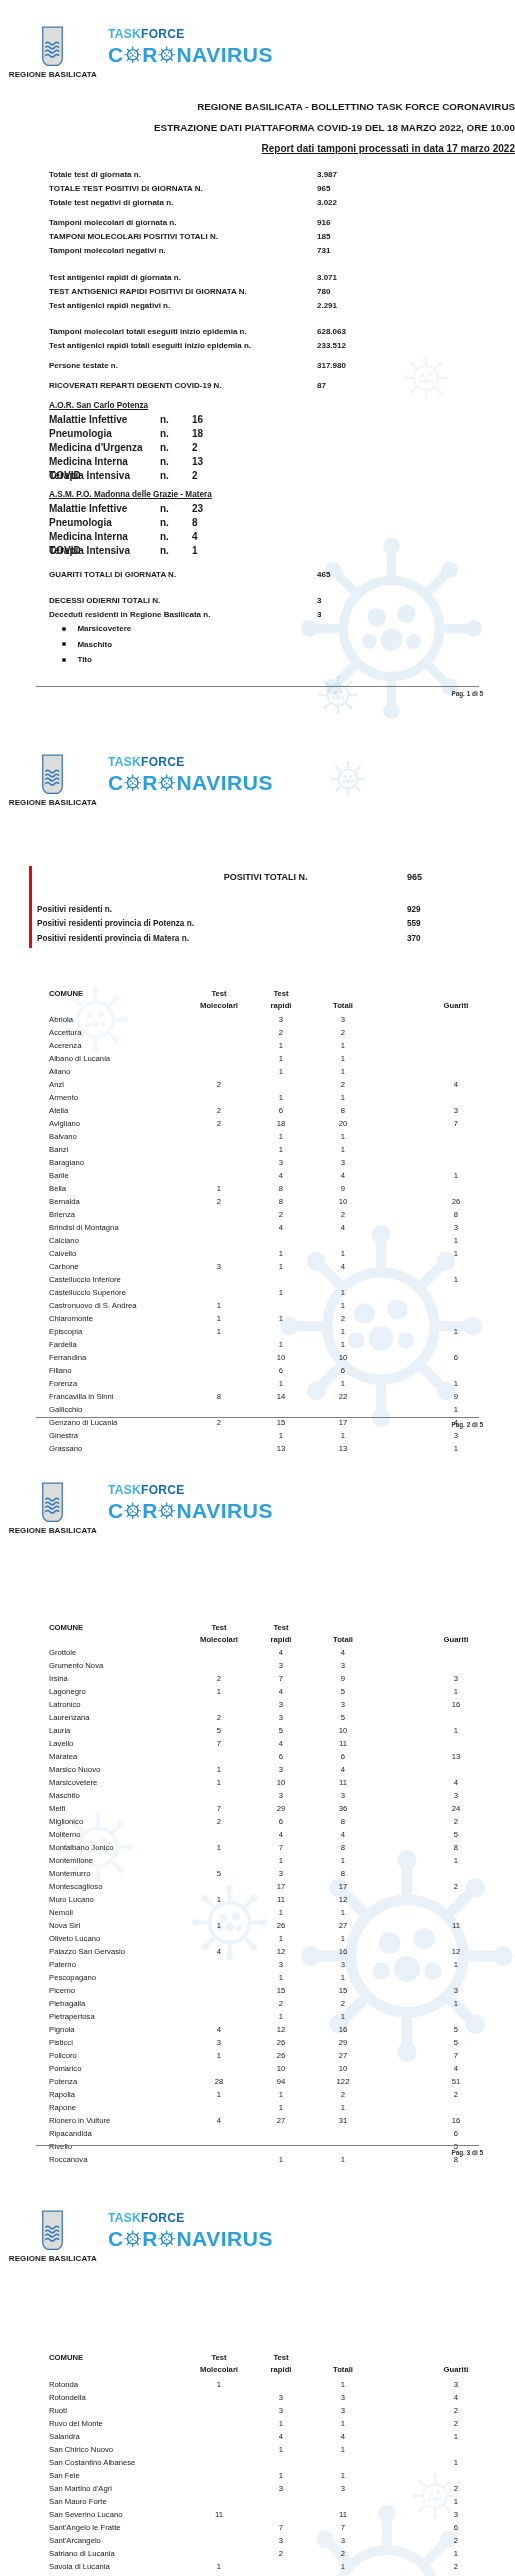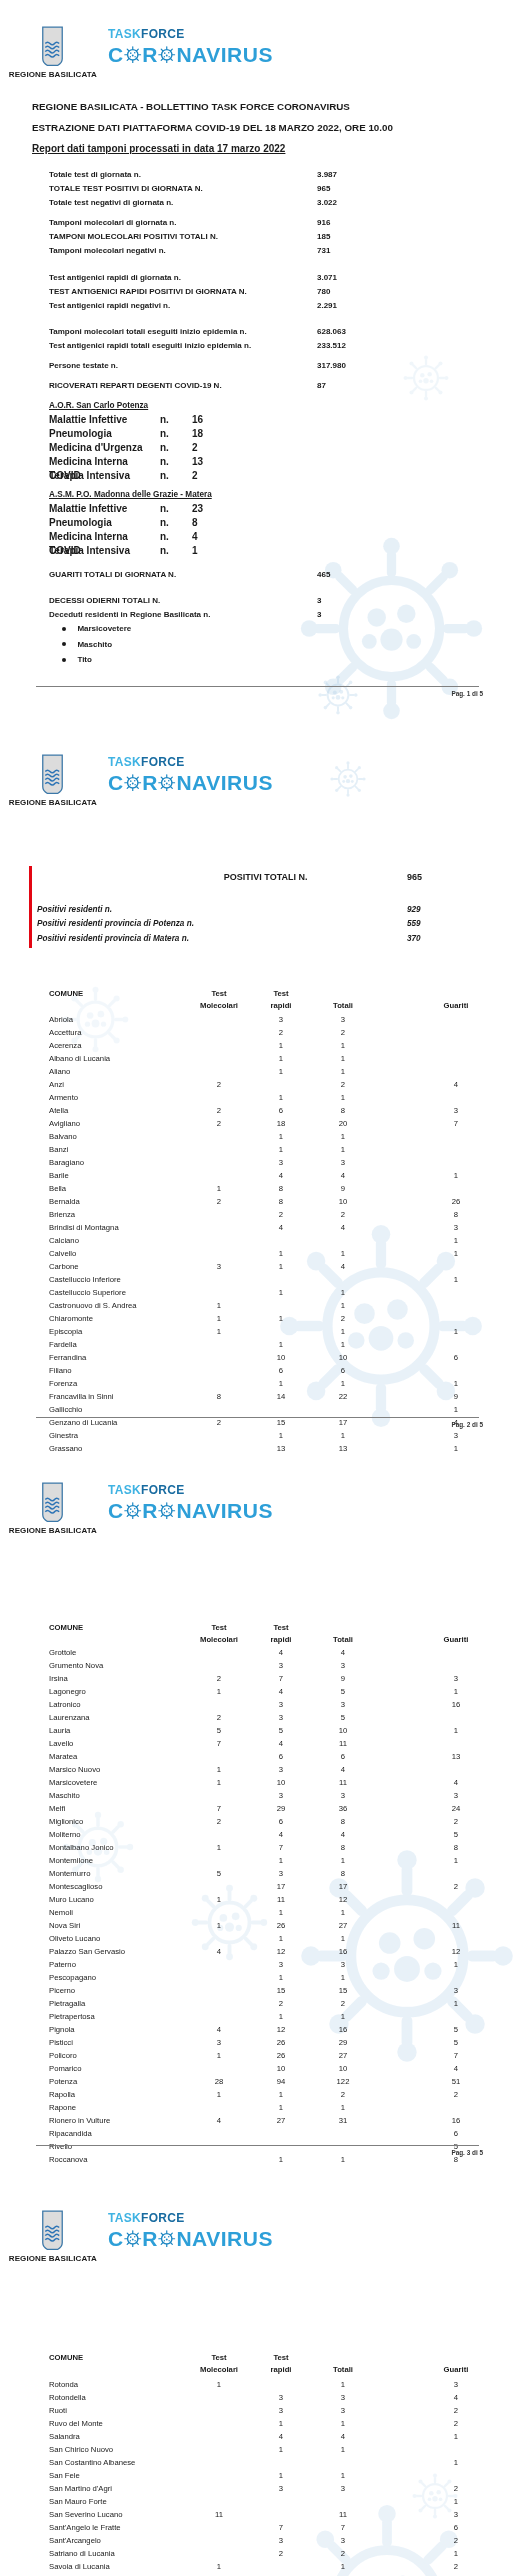--- a/index.html
+++ b/index.html
@@ -1,30 +1,30 @@
 <!DOCTYPE html>
 <html style="font-size:8.2px"><head>
 <meta charset="utf-8">
 <style>
   html,body{margin:0;padding:0;background:#fff;}
   body{width:515px;font-family:"Liberation Sans",sans-serif;}
   .doc{width:515px;}
   .page{position:relative;width:515px;height:728px;background:#fff;overflow:hidden;color:#1a1a1a;font-weight:700;}
-  .abs{position:absolute;font-style:italic;}
+  .abs{position:absolute;}
   
   .logo{position:absolute;left:8.8px;top:26px;display:flex;gap:11.3px;align-items:flex-start;}
   .crest-col{width:88px;text-align:center;}
   .crest-svg{width:23px;height:41px;display:block;margin:0 auto;}
   .region{margin-top:2.6px;font-size:8px;letter-spacing:0.1px;white-space:nowrap;}
   .wm-line1{font-size:12px;line-height:16.5px;letter-spacing:0.3px;}
   .task{color:#3fb3e3}.force{color:#186ba0}
   .wm-line2{font-size:21px;line-height:24px;color:#2d9fd8;letter-spacing:0.5px;display:flex;align-items:center;font-weight:700;}
   .vo{width:17.5px;height:17.5px;margin:0 0.5px;color:#1c86c2;}
   
-  .t1,.t2,.t3{position:absolute;left:0;right:0;text-align:left;font-size:9.8px;padding-left:32px;}
+  .t1,.t2,.t3{position:absolute;left:0;right:0;text-align:right;font-size:9.8px;padding-left:32px;}
   .t3{text-decoration:underline;font-size:10px;}
   
   .stats{position:absolute;left:49px;right:20.6px;}
   .srow{display:flex;height:14px;line-height:14px;font-size:8px;}
   .srow .lbl{flex:0 0 268px;}
   .gap{margin-top:6.2px}.gap2{margin-top:12.4px}
   .hosp{position:absolute;left:49px;right:20.6px;}
   .htitle{font-size:8.2px;height:14px;line-height:14px;text-decoration:underline;}
   .hrow{display:flex;height:14px;line-height:14px;font-size:10px;}
   .hrow .hl{flex:0 0 111px;}.hrow .hn{flex:0 0 32px;}

